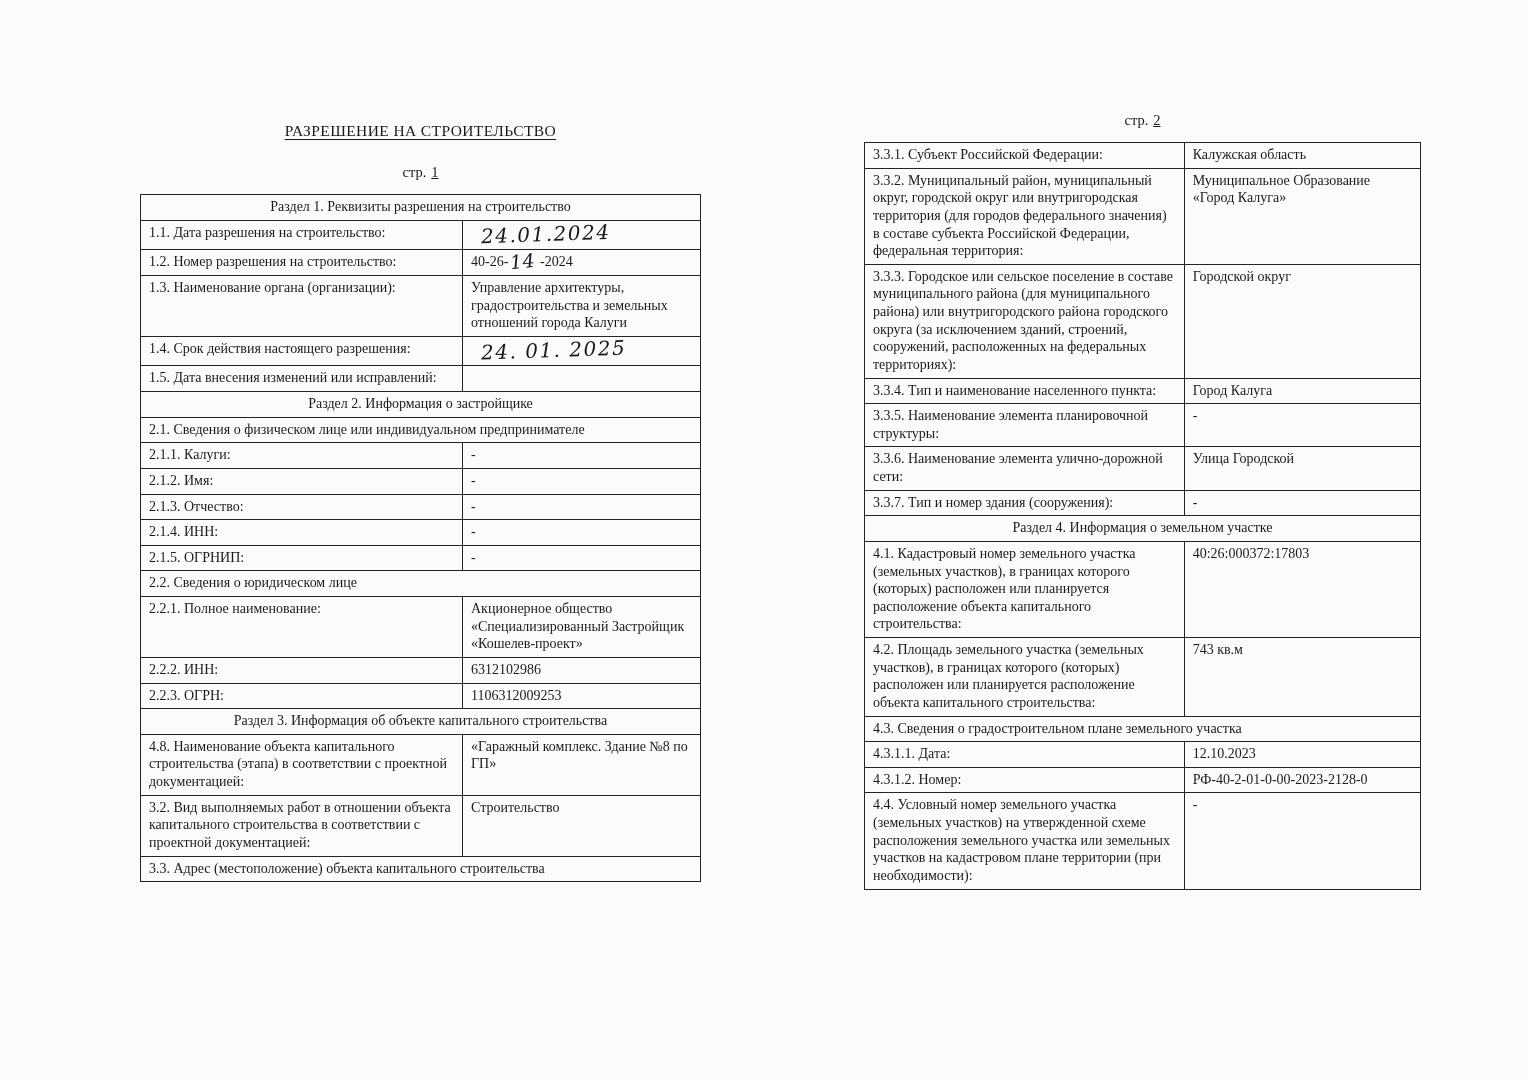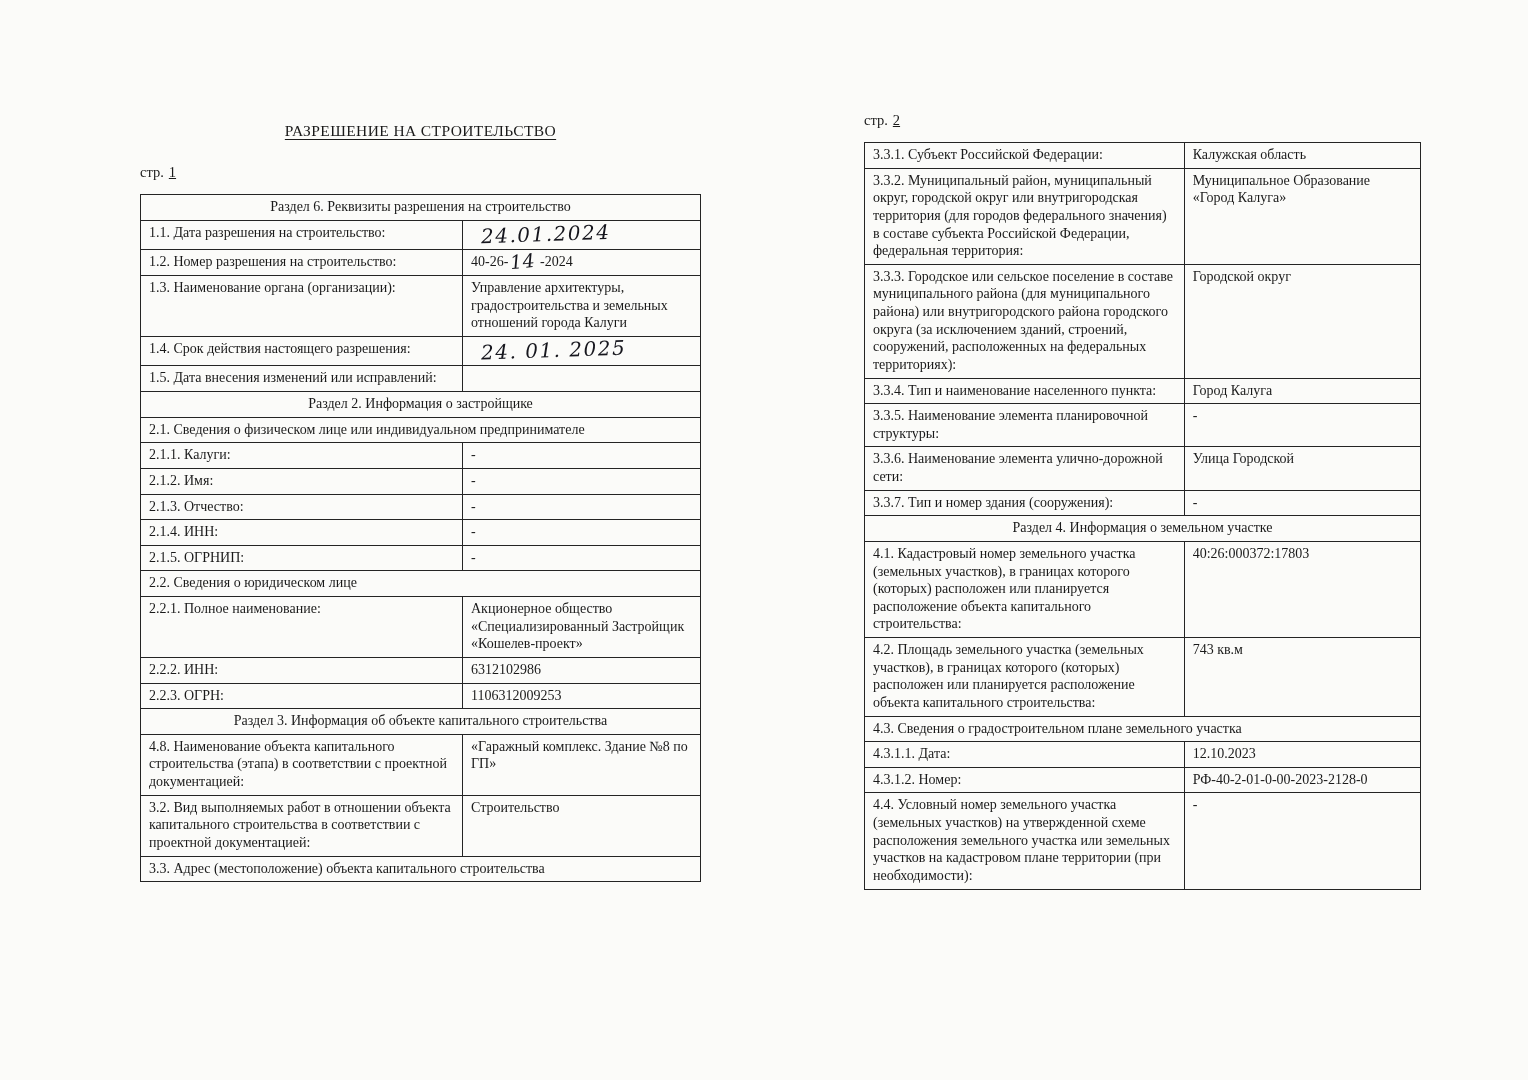--- a/index.html
+++ b/index.html
@@ -19,21 +19,21 @@
   .doc-title {
     text-align: center;
     font-weight: normal;
     font-size: 15.5px;
     letter-spacing: 0.4px;
     text-decoration: underline;
     text-underline-offset: 3px;
     margin: 0 0 24px 0;
   }
   .page-num {
-    text-align: left;
+    text-align: center;
     font-size: 14.5px;
     margin: 0 0 13px 0;
   }
   .page-num .num { text-decoration: underline; margin-left: 5px; }
 
   table.doc {
     border-collapse: collapse;
     width: 100%;
     table-layout: fixed;
     border-radius: 10px;
@@ -81,21 +81,21 @@
     <div class="page-num"><span>стр.</span><span class="num">1</span></div>
 
     <table class="doc">
       <colgroup>
           <col class="c1">
           <col class="c2">
         </colgroup>
 
       <tbody>
           <tr>
-        <td colspan="2" class="hcell">Раздел 6. Реквизиты разрешения на строительство</td>
+        <td colspan="2" class="hcell">Раздел 1. Реквизиты разрешения на строительство</td>
       </tr>
 
       <tr>
         <td>1.1. Дата разрешения на строительство:</td>
         <td><span class="hw">24.01.2024</span></td>
       </tr>
 
       <tr>
         <td>1.2. Номер разрешения на строительство:</td>
         <td><span>40-26-</span><span class="hw hw-inline">14</span><span> -2024</span></td>

